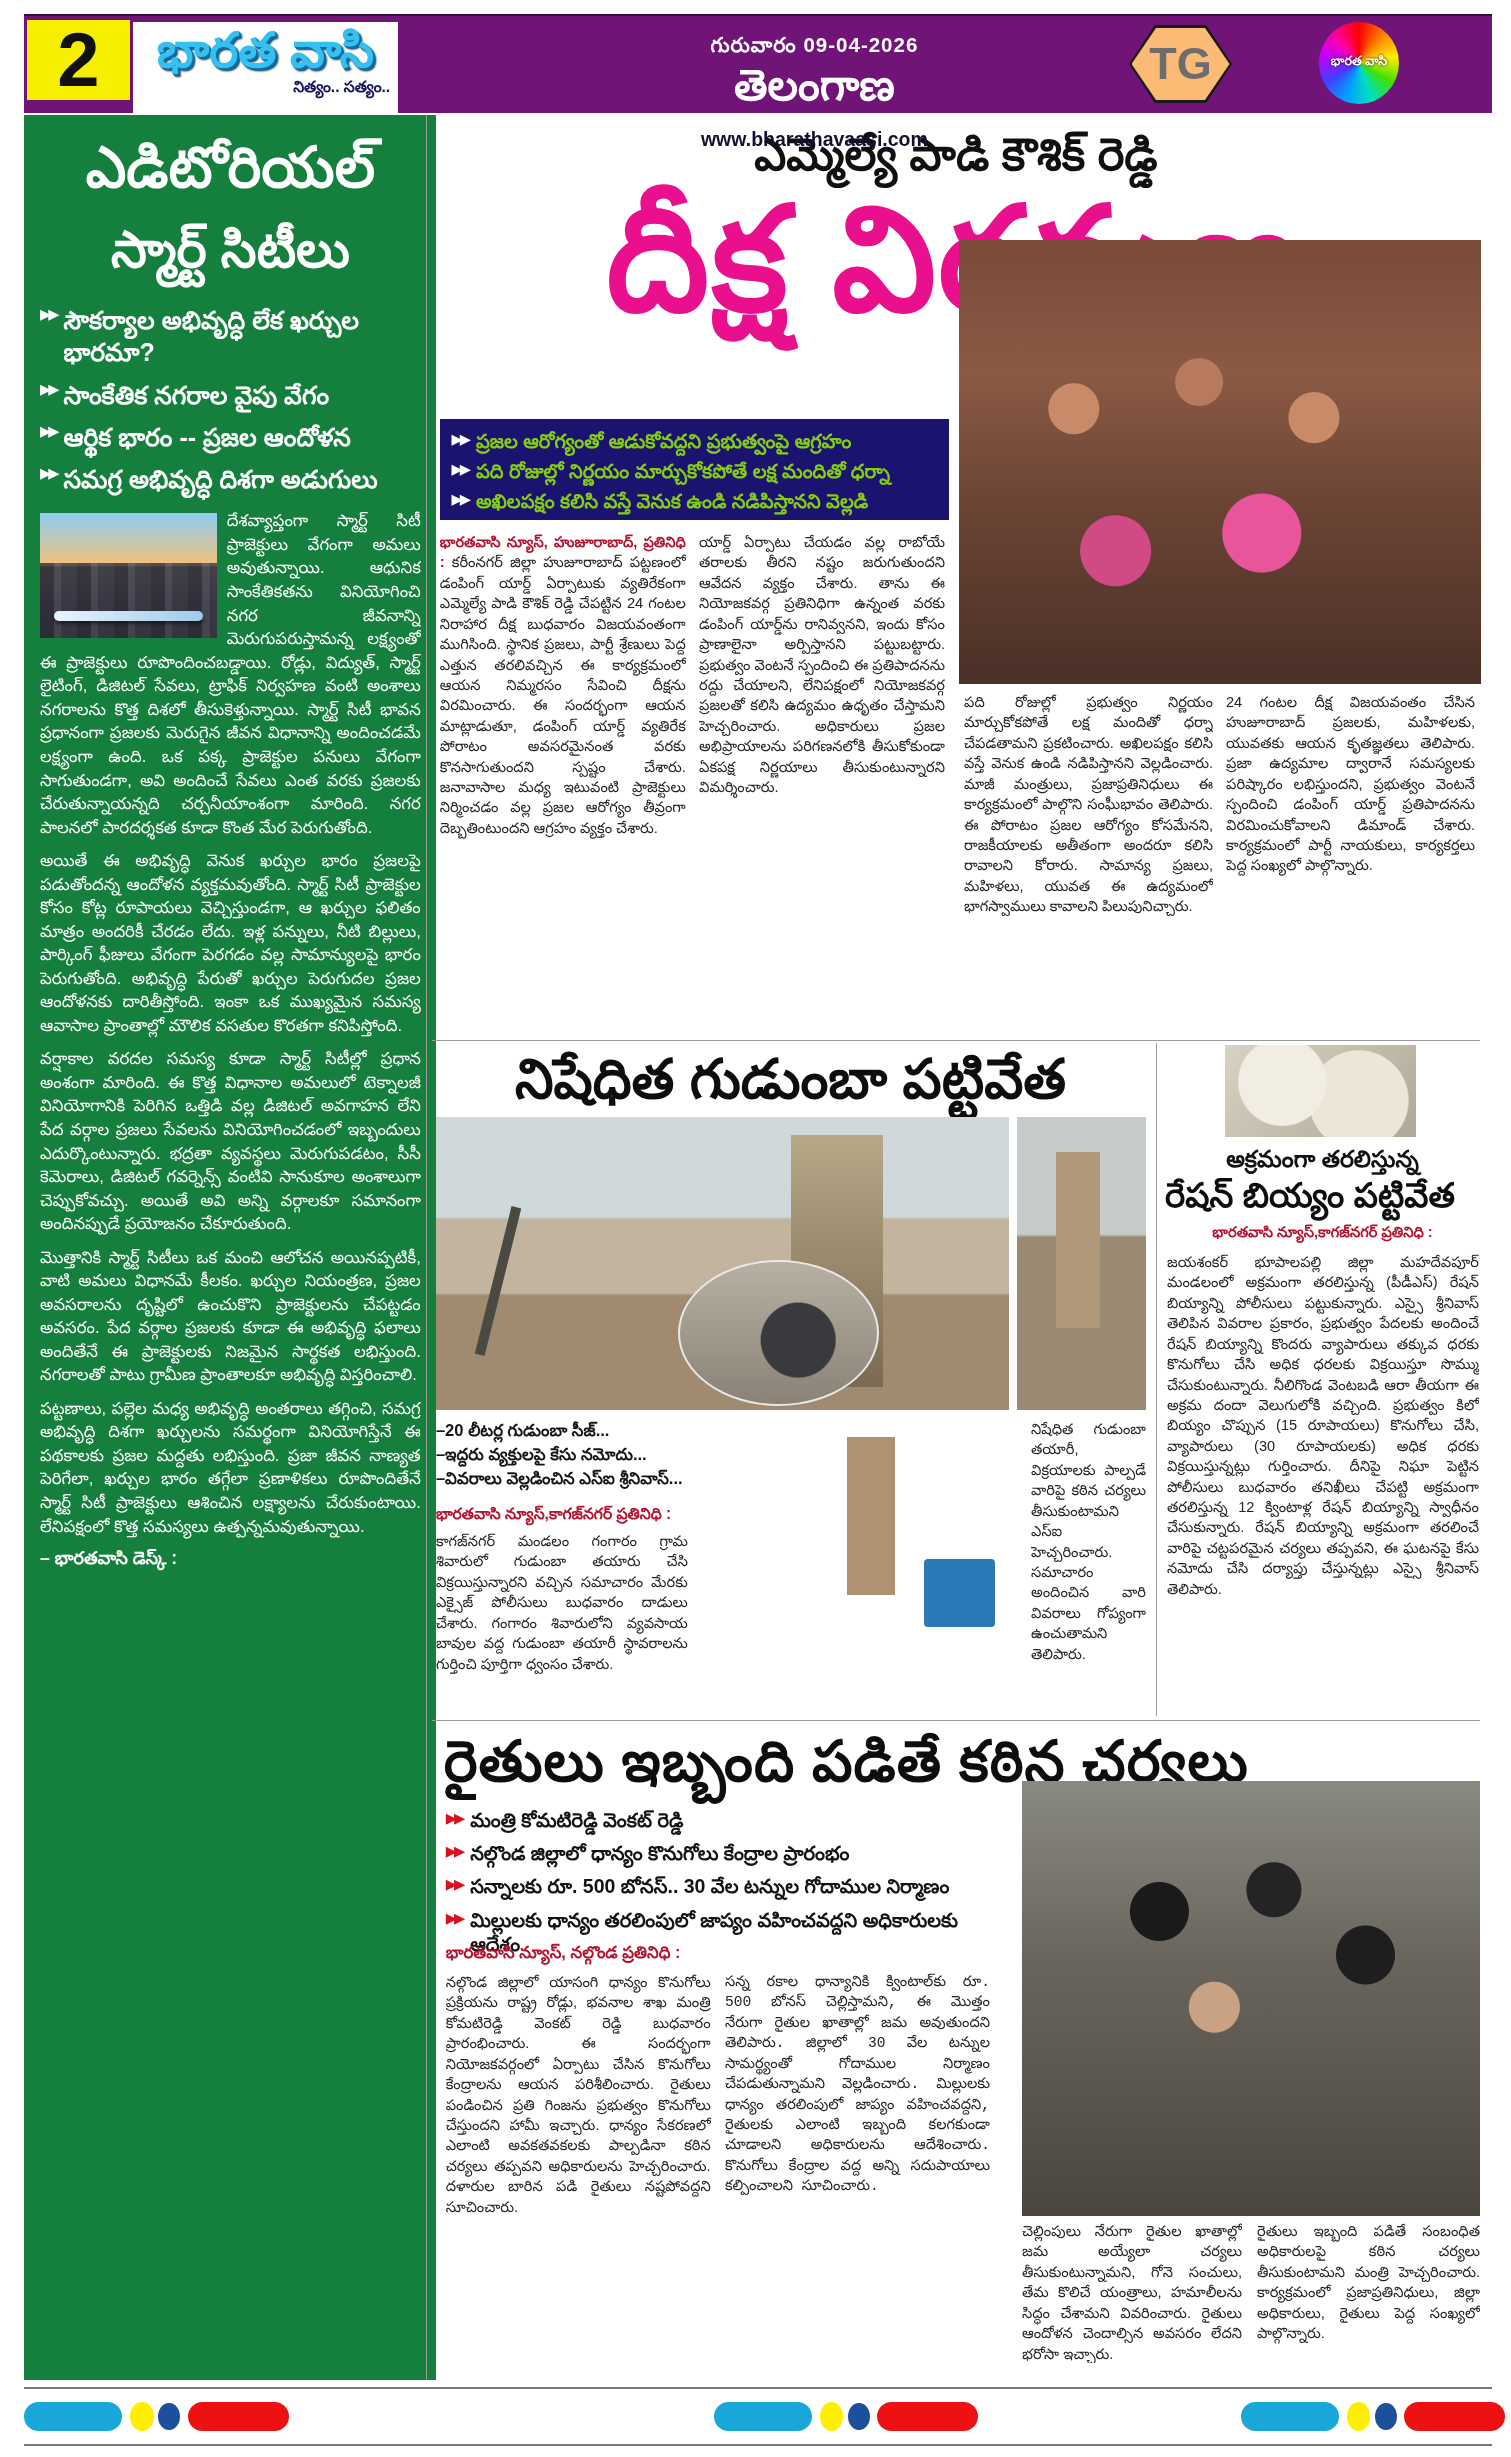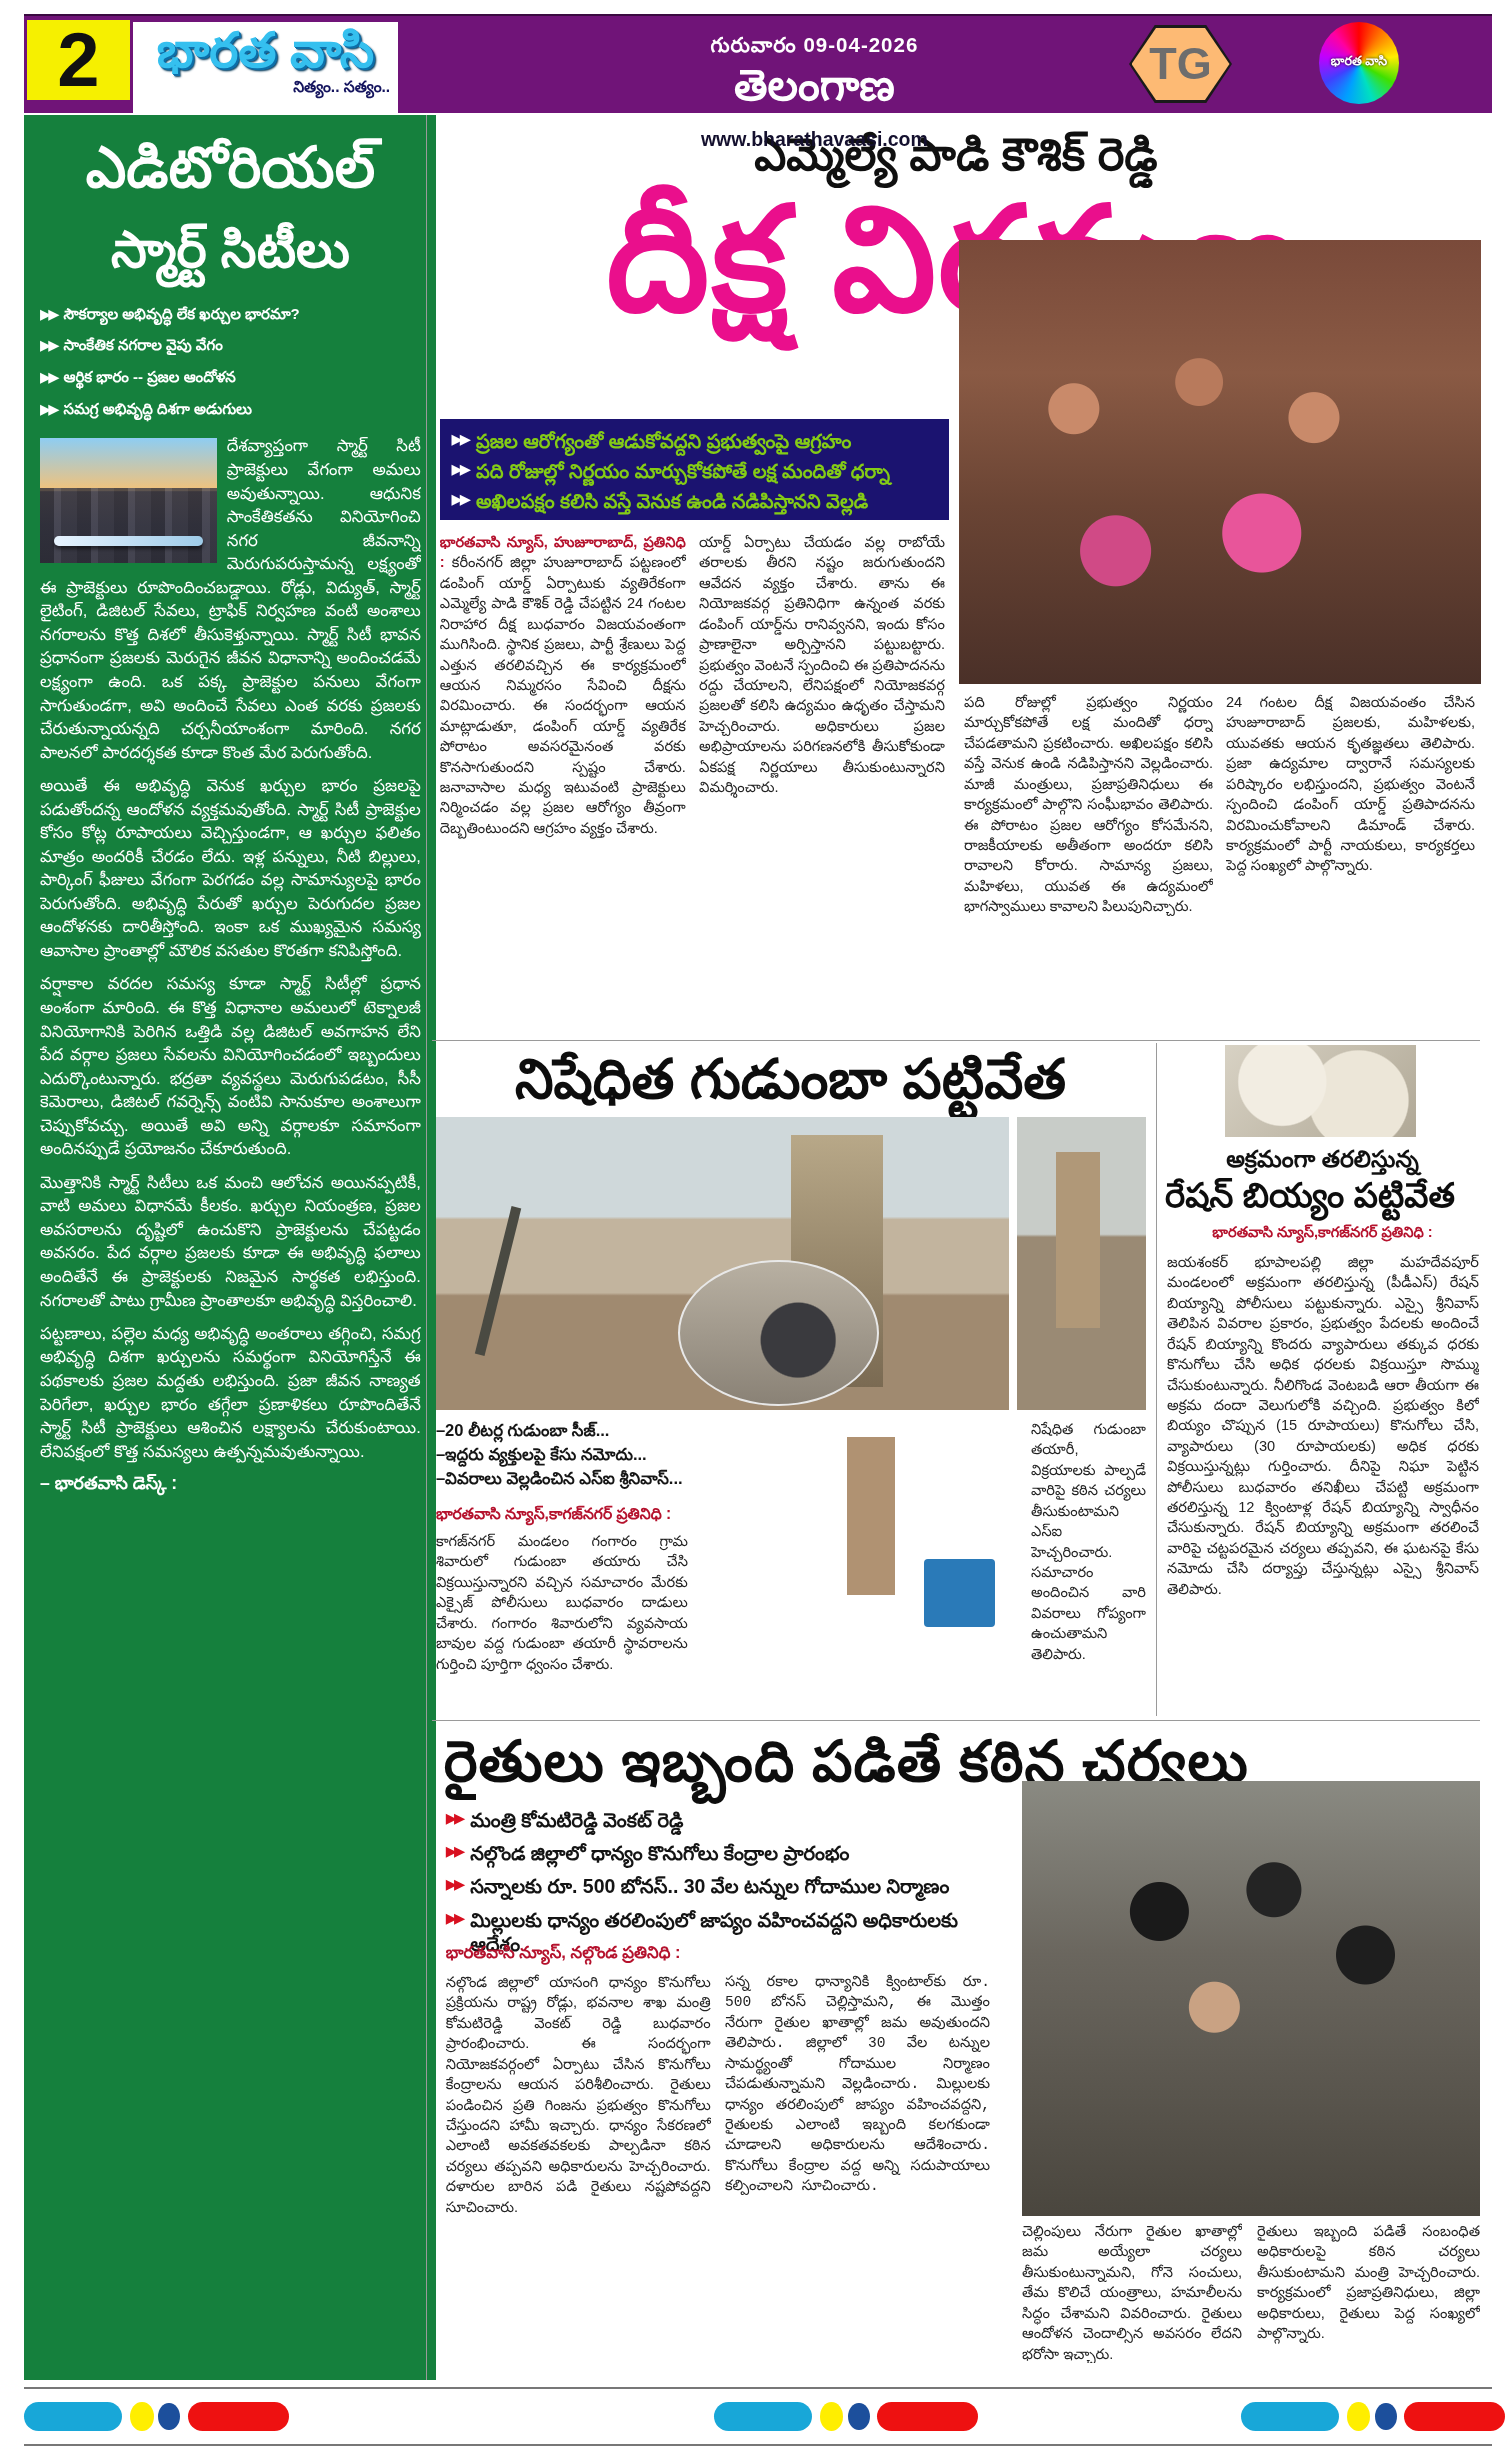--- a/index.html
+++ b/index.html
@@ -31,21 +31,21 @@
     background:conic-gradient(#ff0000,#ff8000,#ffee00,#40e000,#00e0c0,#00a0ff,#4040ff,#c000ff,#ff00a0,#ff0000);
     display:flex;align-items:center;justify-content:center;}
   .rainbow-logo span{font-size:12.7px;font-weight:bold;color:#ffffff;text-shadow:0 0 2.9px #000;}
   
   .editorial{position:absolute;left:24.4px;top:115px;width:412px;height:2265px;background:#15803d;padding:15.6px 15.6px 11.7px 15.6px;overflow:hidden;}
   .ed-title1{font-size:57px;font-weight:800;color:#fff;text-align:center;line-height:1.05;margin-top:7.8px;}
   .ed-title2{font-size:51px;font-weight:800;color:#fff;text-align:center;line-height:1.05;margin-top:25px;}
   .ed-bullets{margin-top:27px;}
   .ed-bullet{display:flex;align-items:flex-start;margin-bottom:9.8px;}
   .ed-bullet .arr{color:#fff;font-size:14.6px;margin-right:6.8px;line-height:1.5;letter-spacing:-2.9px;}
-  .ed-bullet .txt{color:#fff;font-size:15px;font-weight:bold;line-height:1.3;}
+  .ed-bullet .txt{color:#fff;font-size:25px;font-weight:bold;line-height:1.3;}
   .ed-body{margin-top:13.7px;height:1785px;overflow:hidden;}
   .ed-body p{color:#fff;font-size:16.6px;line-height:1.42;text-align:justify;margin:0 0 9.8px 0;}
   .city-photo{float:left;width:177px;height:125px;margin:3.9px 9.8px 5.9px 0;
     background:linear-gradient(180deg,#8ecdf2 0%,#f2c27a 42%,#6a5a50 43%,#3a3a44 70%,#2a2a30 100%);
     position:relative;overflow:hidden;}
   .city-photo:before{content:"";position:absolute;left:0;top:40%;width:100%;height:60%;
     background:repeating-linear-gradient(90deg,#2d2d38 0 13.7px,#4a4a58 13.7px 21.5px,#383844 21.5px 37px);opacity:.8;}
   .city-photo:after{content:"";position:absolute;left:8%;bottom:14%;width:84%;height:9.8px;background:linear-gradient(90deg,#e8f4ff,#9ecbe8);border-radius:4.9px;box-shadow:0 2.9px 3.9px rgba(0,0,0,.5);}
   .ed-signoff{color:#fff;font-size:17.6px;font-weight:bold;margin-top:5.9px;}
   

